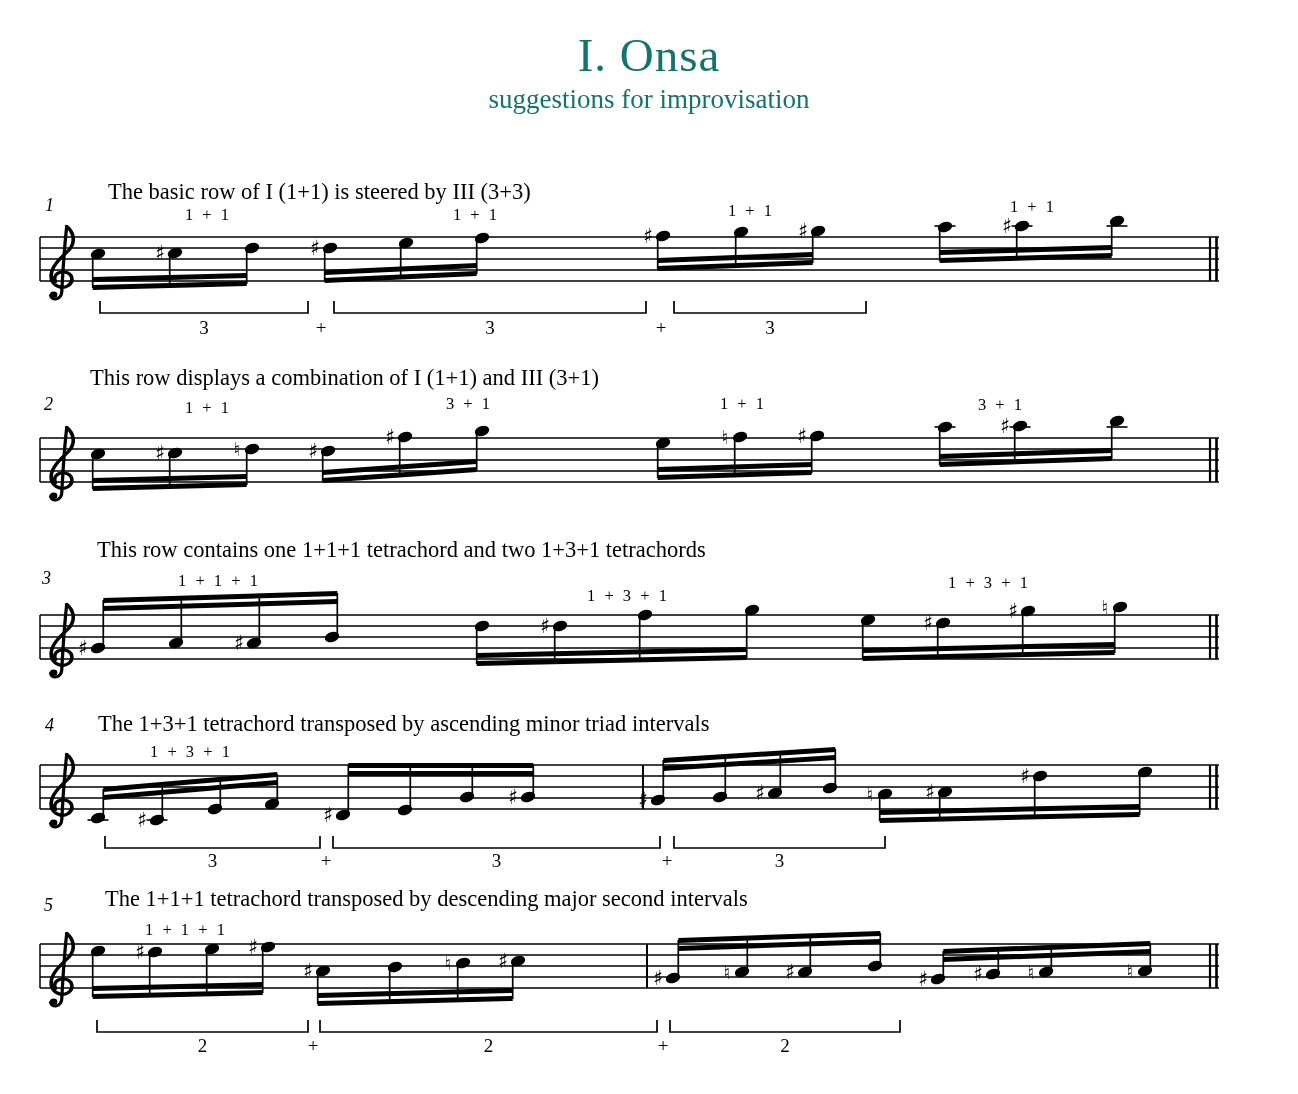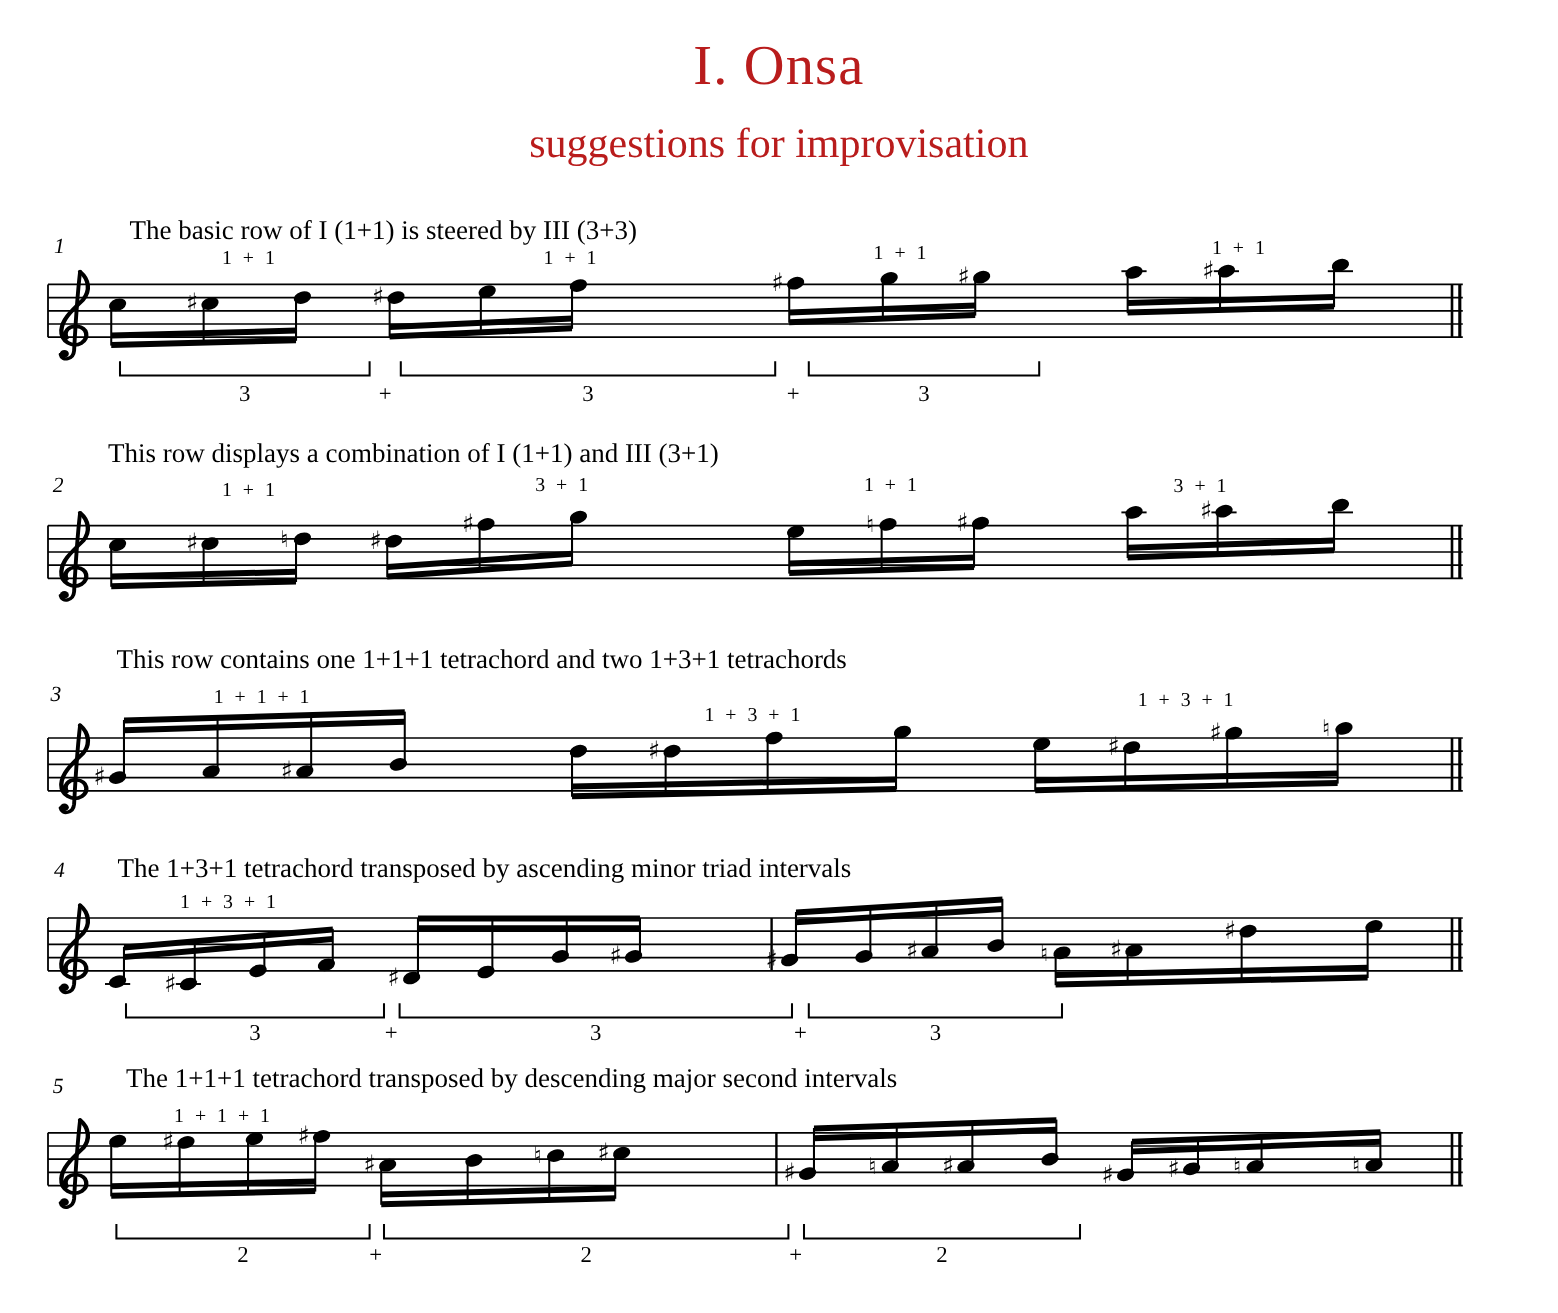--- a/index.html
+++ b/index.html
@@ -1,21 +1,21 @@
 <!DOCTYPE html>
 <html><head>
 <meta charset="utf-8">
 <style>
   html,body{margin:0;padding:0;background:#fff;}
   .page{position:relative;width:1298px;height:1094px;background:#ffffff;overflow:hidden;
-        font-family:"Liberation Serif", serif;color:#b91c1c;}
+        font-family:"Liberation Serif", serif;color:#0f766e;}
   .title{position:absolute;left:0;top:28px;width:100%;text-align:center;
          font-size:47px;font-weight:400;letter-spacing:1px;}
-  .subtitle{position:absolute;left:0;top:100px;width:100%;text-align:center;
-            font-size:35px;}
+  .subtitle{position:absolute;left:0;top:84px;width:100%;text-align:center;
+            font-size:27px;}
   svg text{font-family:"Liberation Serif", serif;}
   svg .acc{font-family:"DejaVu Sans", sans-serif;}
 </style>
 </head>
 <body>
 
 <div class="page">
   <div class="title">I. Onsa</div>
   <div class="subtitle">suggestions for improvisation</div>
   <svg id="score" width="1298" height="1094" viewBox="0 0 1298 1094">

